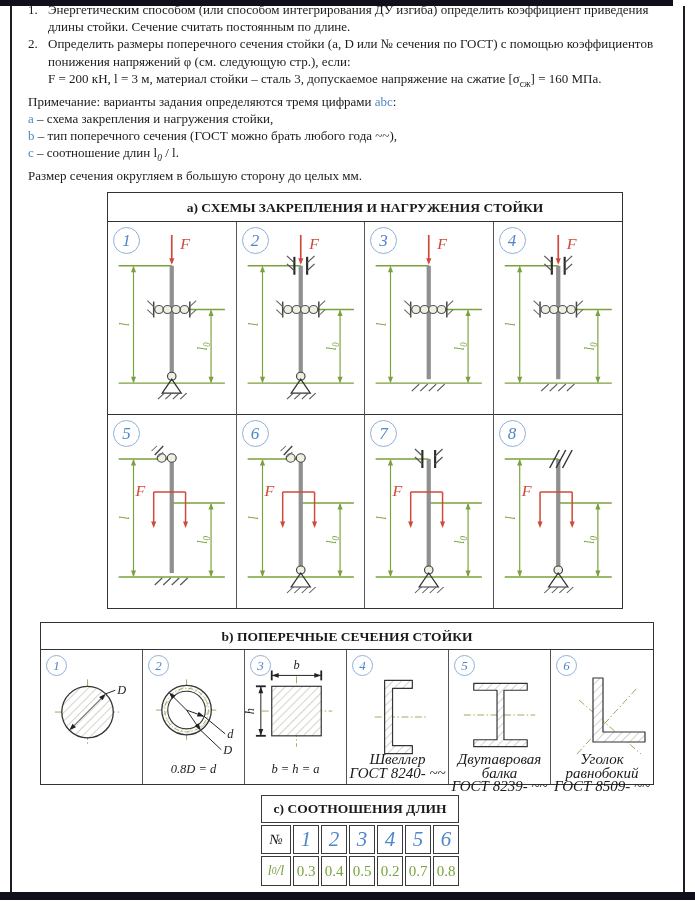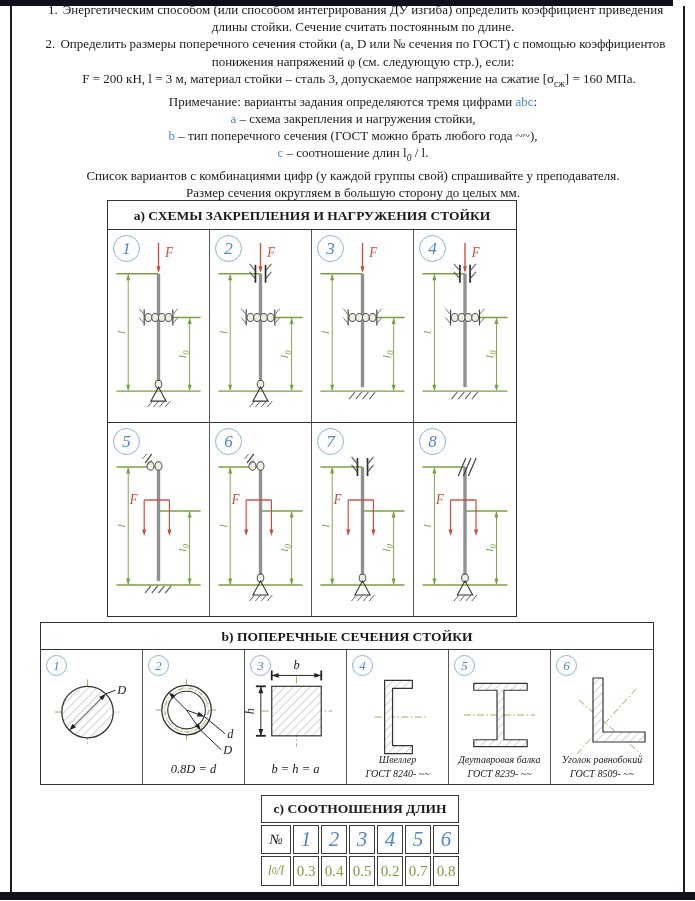--- a/index.html
+++ b/index.html
@@ -6,55 +6,55 @@
   body{width:695px;height:901px;position:relative;overflow:hidden;
        font-family:"Liberation Serif",serif;color:#1a1a1a;}
   
   .edge-top{position:absolute;left:0;top:0;width:673px;height:6px;background:#10101a;z-index:9;}
   .edge-bottom{position:absolute;left:0;top:892px;width:695px;height:8px;background:#10101a;z-index:9;}
   .edge-left{position:absolute;left:10px;top:0;width:2px;height:892px;background:#1c1c24;}
   .edge-right{position:absolute;left:683px;top:6px;width:2px;height:886px;background:#1c1c24;}
 
   
   .intro{position:absolute;left:28px;top:1px;width:650px;font-size:13px;line-height:17.2px;}
-  .iline{white-space:normal;text-align:center;}
+  .iline{white-space:normal;}
   .hang{padding-left:20px;text-indent:-20px;}
   .num{display:inline-block;width:20px;text-indent:0;}
-  .formula{margin-left:12px;}
+  .formula{margin-left:20px;}
   .i{}
   .u{}
   .b{color:#4f87c8;}
   .s{vertical-align:sub;font-size:9.5px;}
   .is{vertical-align:sub;font-size:9.5px;font-style:italic;}
 
   
   .doc-table{position:absolute;background:#fff;border:1.6px solid #333;box-sizing:border-box;}
   .tbl-header{border-bottom:1.5px solid #333;text-align:center;font-weight:bold;box-sizing:border-box;}
 
   
-  .table-a{left:107px;top:200px;width:410px;}
+  .table-a{left:107px;top:192px;width:516px;}
   .table-a .tbl-header{height:29px;line-height:29px;font-size:13.5px;}
   .ta-grid{display:grid;grid-template-columns:repeat(4,1fr);}
   .scheme-cell{position:relative;height:193px;border-right:1px solid #555;box-sizing:border-box;}
   .scheme-cell:nth-child(4n){border-right:none;}
   .scheme-cell.r1{border-bottom:1.5px solid #333;}
   .scheme-cell svg{position:absolute;left:0;top:0;width:100%;height:100%;}
   .circ-num{position:absolute;left:5px;top:5px;width:27px;height:27px;border:1.3px solid #8fb0da;
     border-radius:50%;color:#4f87c8;font-style:italic;font-size:17px;display:flex;
     align-items:center;justify-content:center;box-sizing:border-box;background:#fff;z-index:2;}
 
   
   .table-b{left:40px;top:622px;width:614px;}
   .table-b .tbl-header{height:27px;line-height:27px;font-size:13.5px;}
   .tb-grid{display:grid;grid-template-columns:repeat(6,1fr);}
   .section-cell{position:relative;height:134px;border-right:1px solid #555;box-sizing:border-box;}
   .section-cell:last-child{border-right:none;}
   .section-cell svg{position:absolute;left:0;top:0;width:100%;height:100%;}
   .circ-num.small{width:21px;height:21px;font-size:13px;border-width:1.1px;}
-  .cap{position:absolute;left:0;right:0;text-align:center;font-style:italic;font-size:10px;line-height:13.5px;}
+  .cap{position:absolute;left:0;right:0;text-align:center;font-style:italic;font-size:15px;line-height:13.5px;}
   .capm{position:absolute;left:0;right:0;top:112px;text-align:center;font-style:italic;font-size:12.5px;}
   .cap1{top:103px;} 
 
   
   .table-c{left:237px;top:795px;width:222px;border:none;background:transparent;padding-left:24px;}
   .tc-header{border:1.6px solid #3a3a3a;height:28px;line-height:26px;text-align:center;
     font-weight:bold;font-size:13.5px;background:#fff;box-sizing:border-box;margin-bottom:2px;}
   .tc-row{display:grid;grid-template-columns:30px repeat(6,1fr);column-gap:2px;margin-bottom:2px;}
   .tc-cell{border:1.6px solid #3a3a3a;background:#fff;display:flex;align-items:center;
     justify-content:center;box-sizing:border-box;}
@@ -86,21 +86,20 @@
 <div class="edge-bottom"></div>
 
 <div class="intro">
     <div class="iline hang"><span class="num">1.</span><span>Энергетическим способом (или способом интегрирования ДУ изгиба) определить коэффициент приведения длины стойки. Сечение считать постоянным по длине.</span></div>
     <div class="iline hang"><span class="num">2.</span><span>Определить размеры поперечного сечения стойки (</span><span class="i">a, D</span><span> или № сечения по ГОСТ) с помощью коэффициентов понижения напряжений </span><span class="i">φ</span><span> (см. следующую стр.), если:</span></div>
     <div class="iline formula"><span class="i">F</span><span> = 200 кН,   </span><span class="i">l</span><span> = 3 м,   материал стойки – сталь 3,   допускаемое напряжение на сжатие [σ</span><span class="s">сж</span><span>] = 160 МПа.</span></div>
     <div class="iline"><span class="u">Примечание</span><span>: варианты задания определяются тремя цифрами </span><span class="b">abc</span><span>:</span></div>
     <div class="iline"><span class="b">a</span><span> – схема закрепления и нагружения стойки,</span></div>
     <div class="iline"><span class="b">b</span><span> – тип поперечного сечения (ГОСТ можно брать любого года ~~),</span></div>
     <div class="iline"><span class="b">c</span><span> – соотношение длин </span><span class="i">l</span><span class="is">0</span><span> / </span><span class="i">l</span><span>.</span></div>
-    <div class="iline"><span>Список  вариантов с комбинациями цифр (у каждой группы свой) спрашивайте у преподавателя.</span></div>
     <div class="iline"><span>Размер сечения округляем в большую сторону до целых мм.</span></div>
   </div>
 
 <div class="doc-table table-a">
   <div class="tbl-header">а) СХЕМЫ ЗАКРЕПЛЕНИЯ И НАГРУЖЕНИЯ СТОЙКИ</div>
   <div class="ta-grid">
       <div class="scheme-cell r1">
         <div class="circ-num">1</div>
         <svg viewBox="0 0 120 193" preserveAspectRatio="none">
           <line x1="10" y1="162" x2="110" y2="162" stroke="#7aa23c" stroke-width="1.4"></line>

